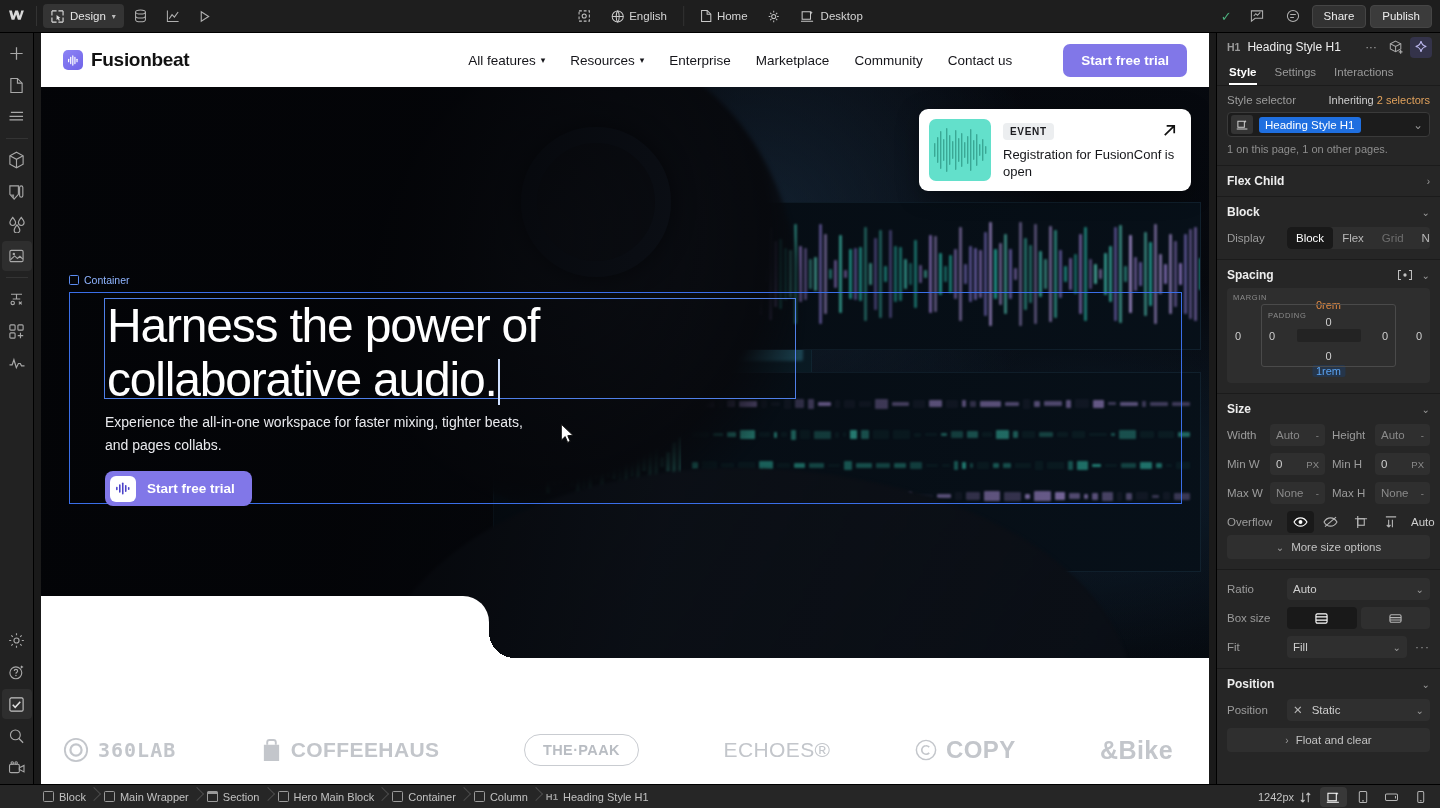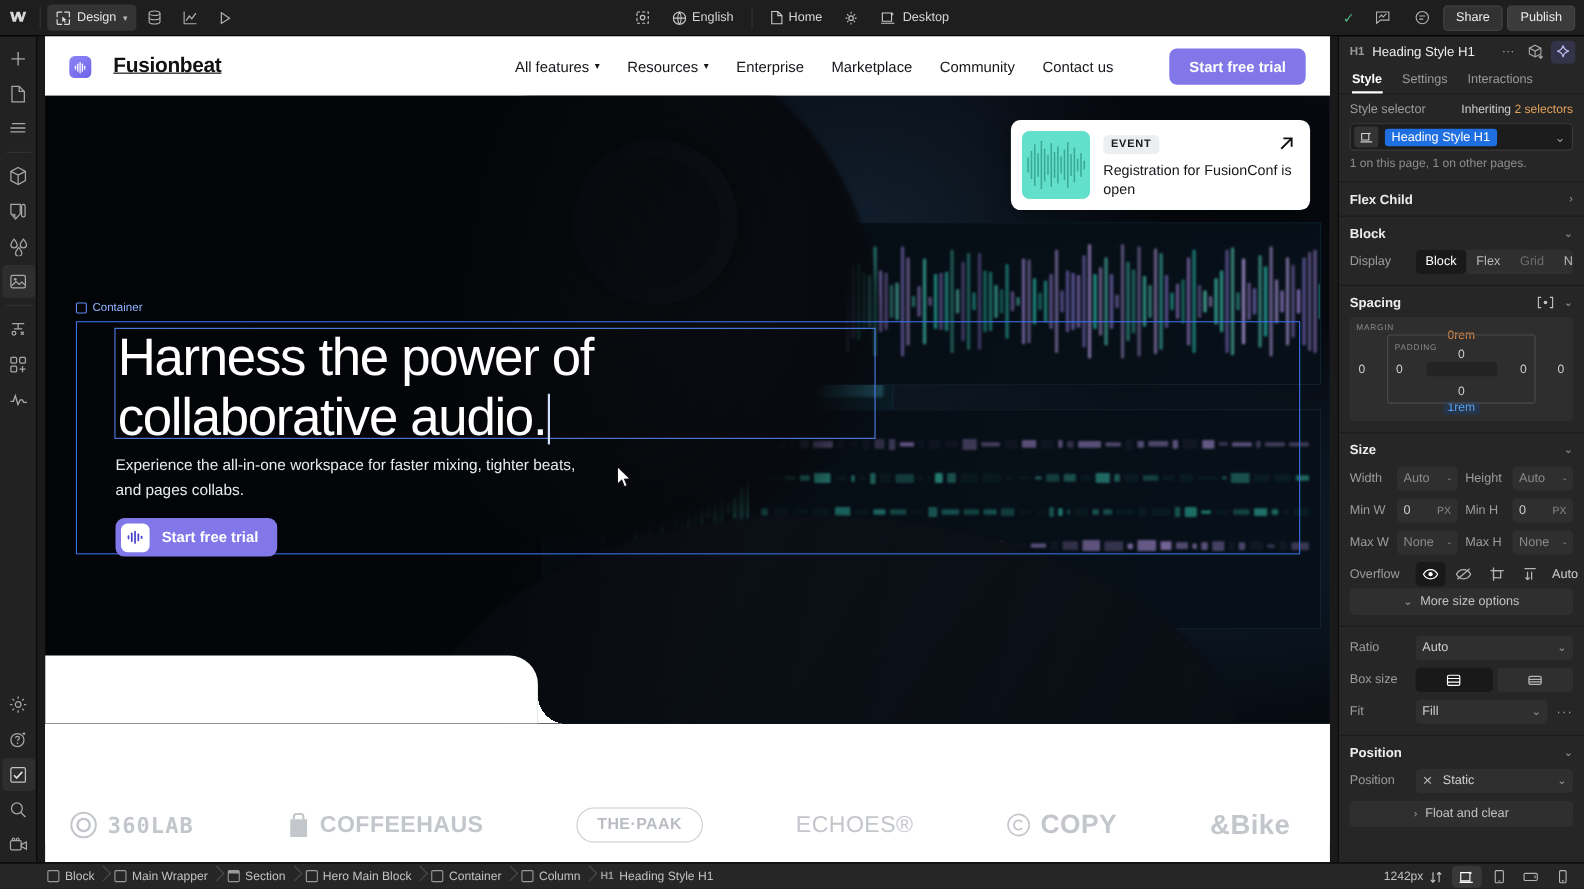--- a/index.html
+++ b/index.html
@@ -79,21 +79,21 @@
     display:flex; align-items:center; padding:0 22px; font-size:11.5px; color:#1a1a1a;
   }
   .announce .links { margin-left:auto; display:flex; gap:20px; }
   .announce .links span { color:#1a1a1a; }
   .announce a { color:#1a1a1a; text-decoration:underline; }
 
   
   .sitenav {
     height:54px; background:#fff; display:flex; align-items:center; padding:0 22px;
   }
-  .brand { display:flex; align-items:flex-end; gap:20px;text-decoration:underline; }
+  .brand { display:flex; align-items:center; gap:8px; }
   .brand-mark {
     width:20px; height:20px; border-radius:5px;
     background:linear-gradient(145deg,#8d84f5,#6f63e8);
     display:flex; align-items:center; justify-content:center;
   }
   .brand-name { font-size:19px; font-weight:600; color:#111; letter-spacing:-0.3px; }
   .navlinks { margin-left:auto; display:flex; align-items:center; gap:25px; font-size:13.5px; color:#15151a; }
   .navlinks .withcaret { display:flex; align-items:center; gap:5px; }
   .cta {
     margin-left:26px; height:33px; padding:0 18px; border-radius:7px;

